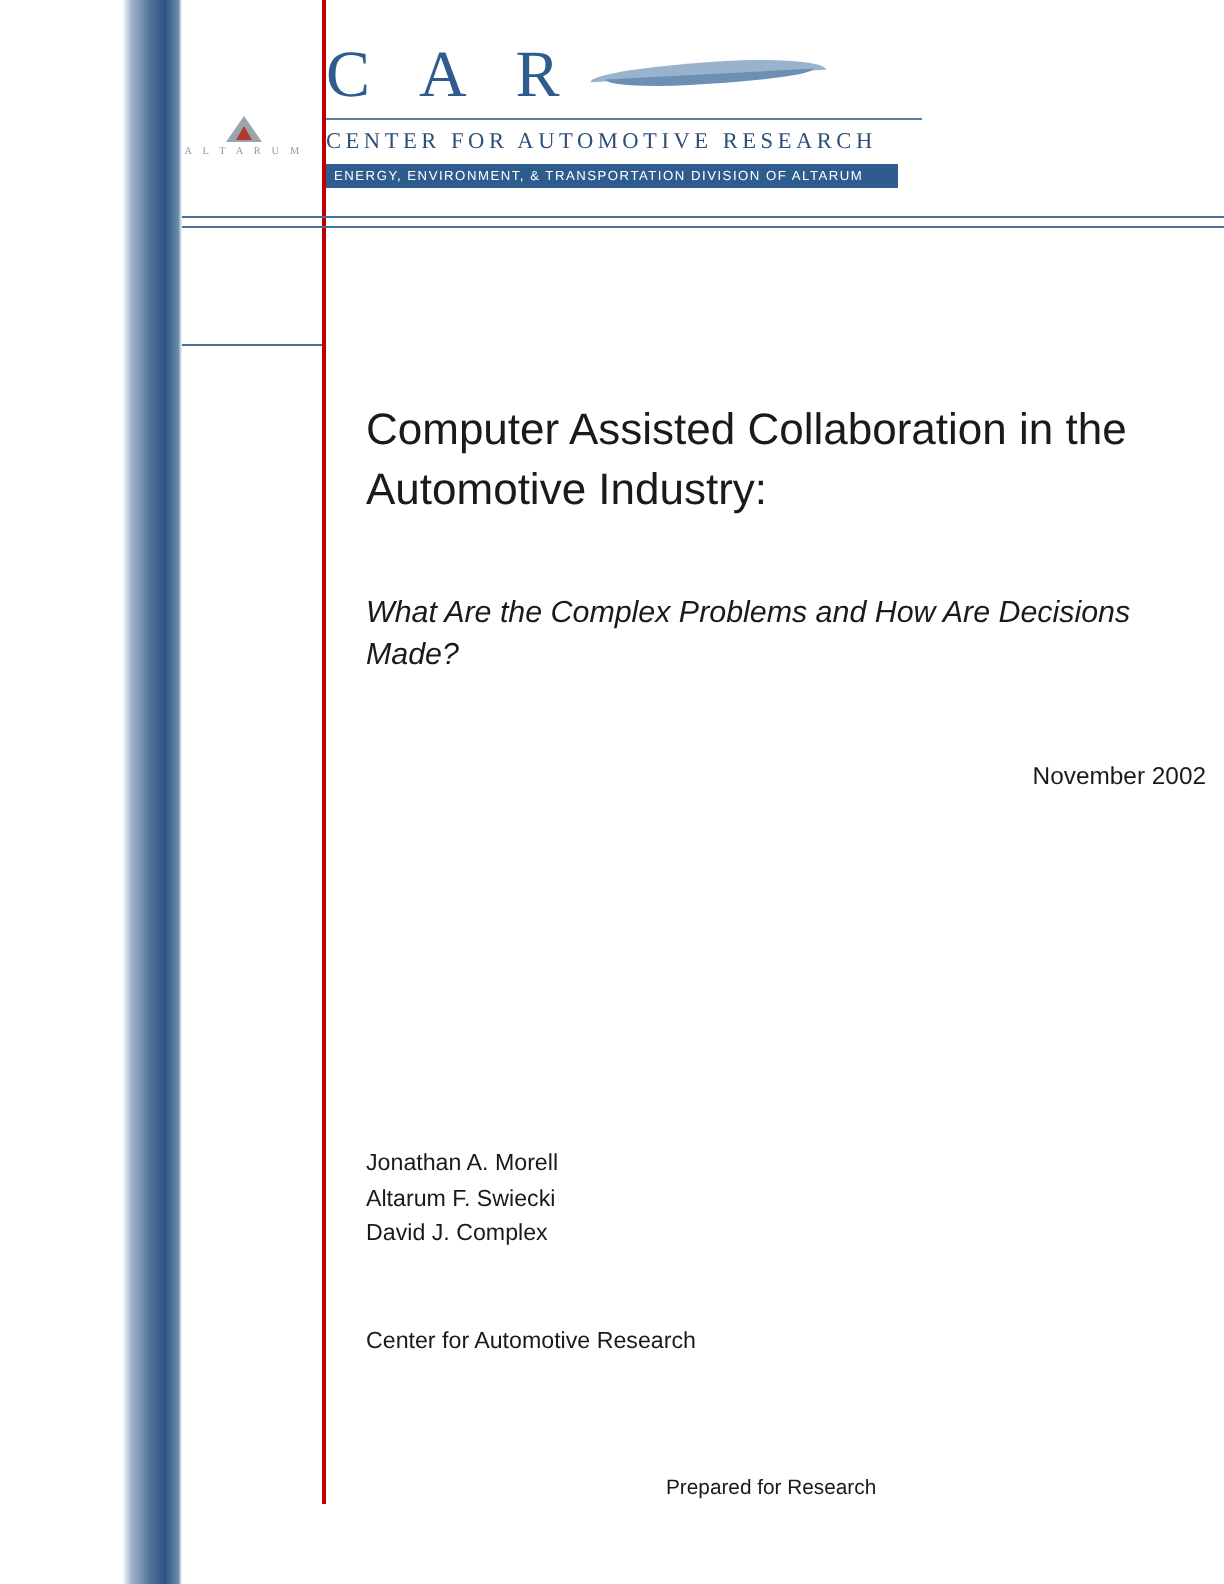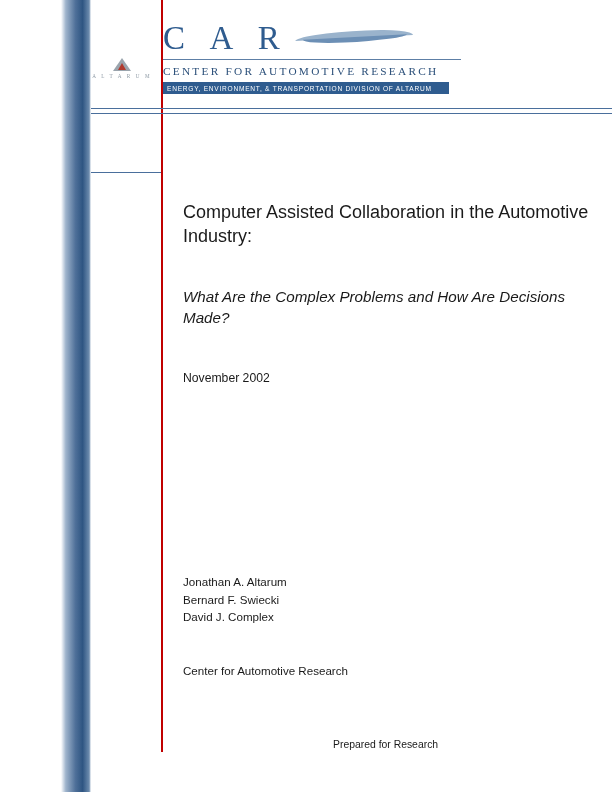--- a/index.html
+++ b/index.html
@@ -175,37 +175,38 @@
   }
 
   
   .content {
     position: absolute;
     left: 170px;
     top: 200px;
     width: 420px;
   }
   .doc-title {
-    font-size: 18px;
+    font-size: 22px;
     line-height: 1.35;
     color: #1a1a1a;
     font-weight: normal;
     margin: 0;
   }
   .doc-subtitle {
     margin-top: 38px;
     font-size: 15.2px;
     line-height: 1.38;
     color: #1a1a1a;
     font-style: italic;
   }
   .doc-date {
     margin-top: 42px;
     font-size: 12.2px;
     color: #1a1a1a;
+    text-align: right;
   }
   .authors {
     position: absolute;
     left: 170px;
     top: 573px;
     font-size: 11.6px;
     line-height: 1.52;
     color: #1a1a1a;
   }
   .affiliation {
@@ -254,22 +255,22 @@
   <div class="hline top-thin2"></div>
   <div class="hline mid"></div>
 
   <div class="content">
     <h1 class="doc-title">Computer Assisted Collaboration in the Automotive Industry:</h1>
     <div class="doc-subtitle">What Are the Complex Problems and How Are Decisions Made?</div>
     <div class="doc-date">November 2002</div>
   </div>
 
   <div class="authors">
-    <div>Jonathan A. Altarum</div>
-    <div>Bernard F. Swiecki</div>
+    <div>Jonathan A. Morell</div>
+    <div>Altarum F. Swiecki</div>
     <div>David J. Complex</div>
   </div>
 
   <div class="affiliation">
     <div>Center for Automotive Research</div>
   </div>
 
   <div class="prepared">Prepared for Research</div>
 
 </div>

